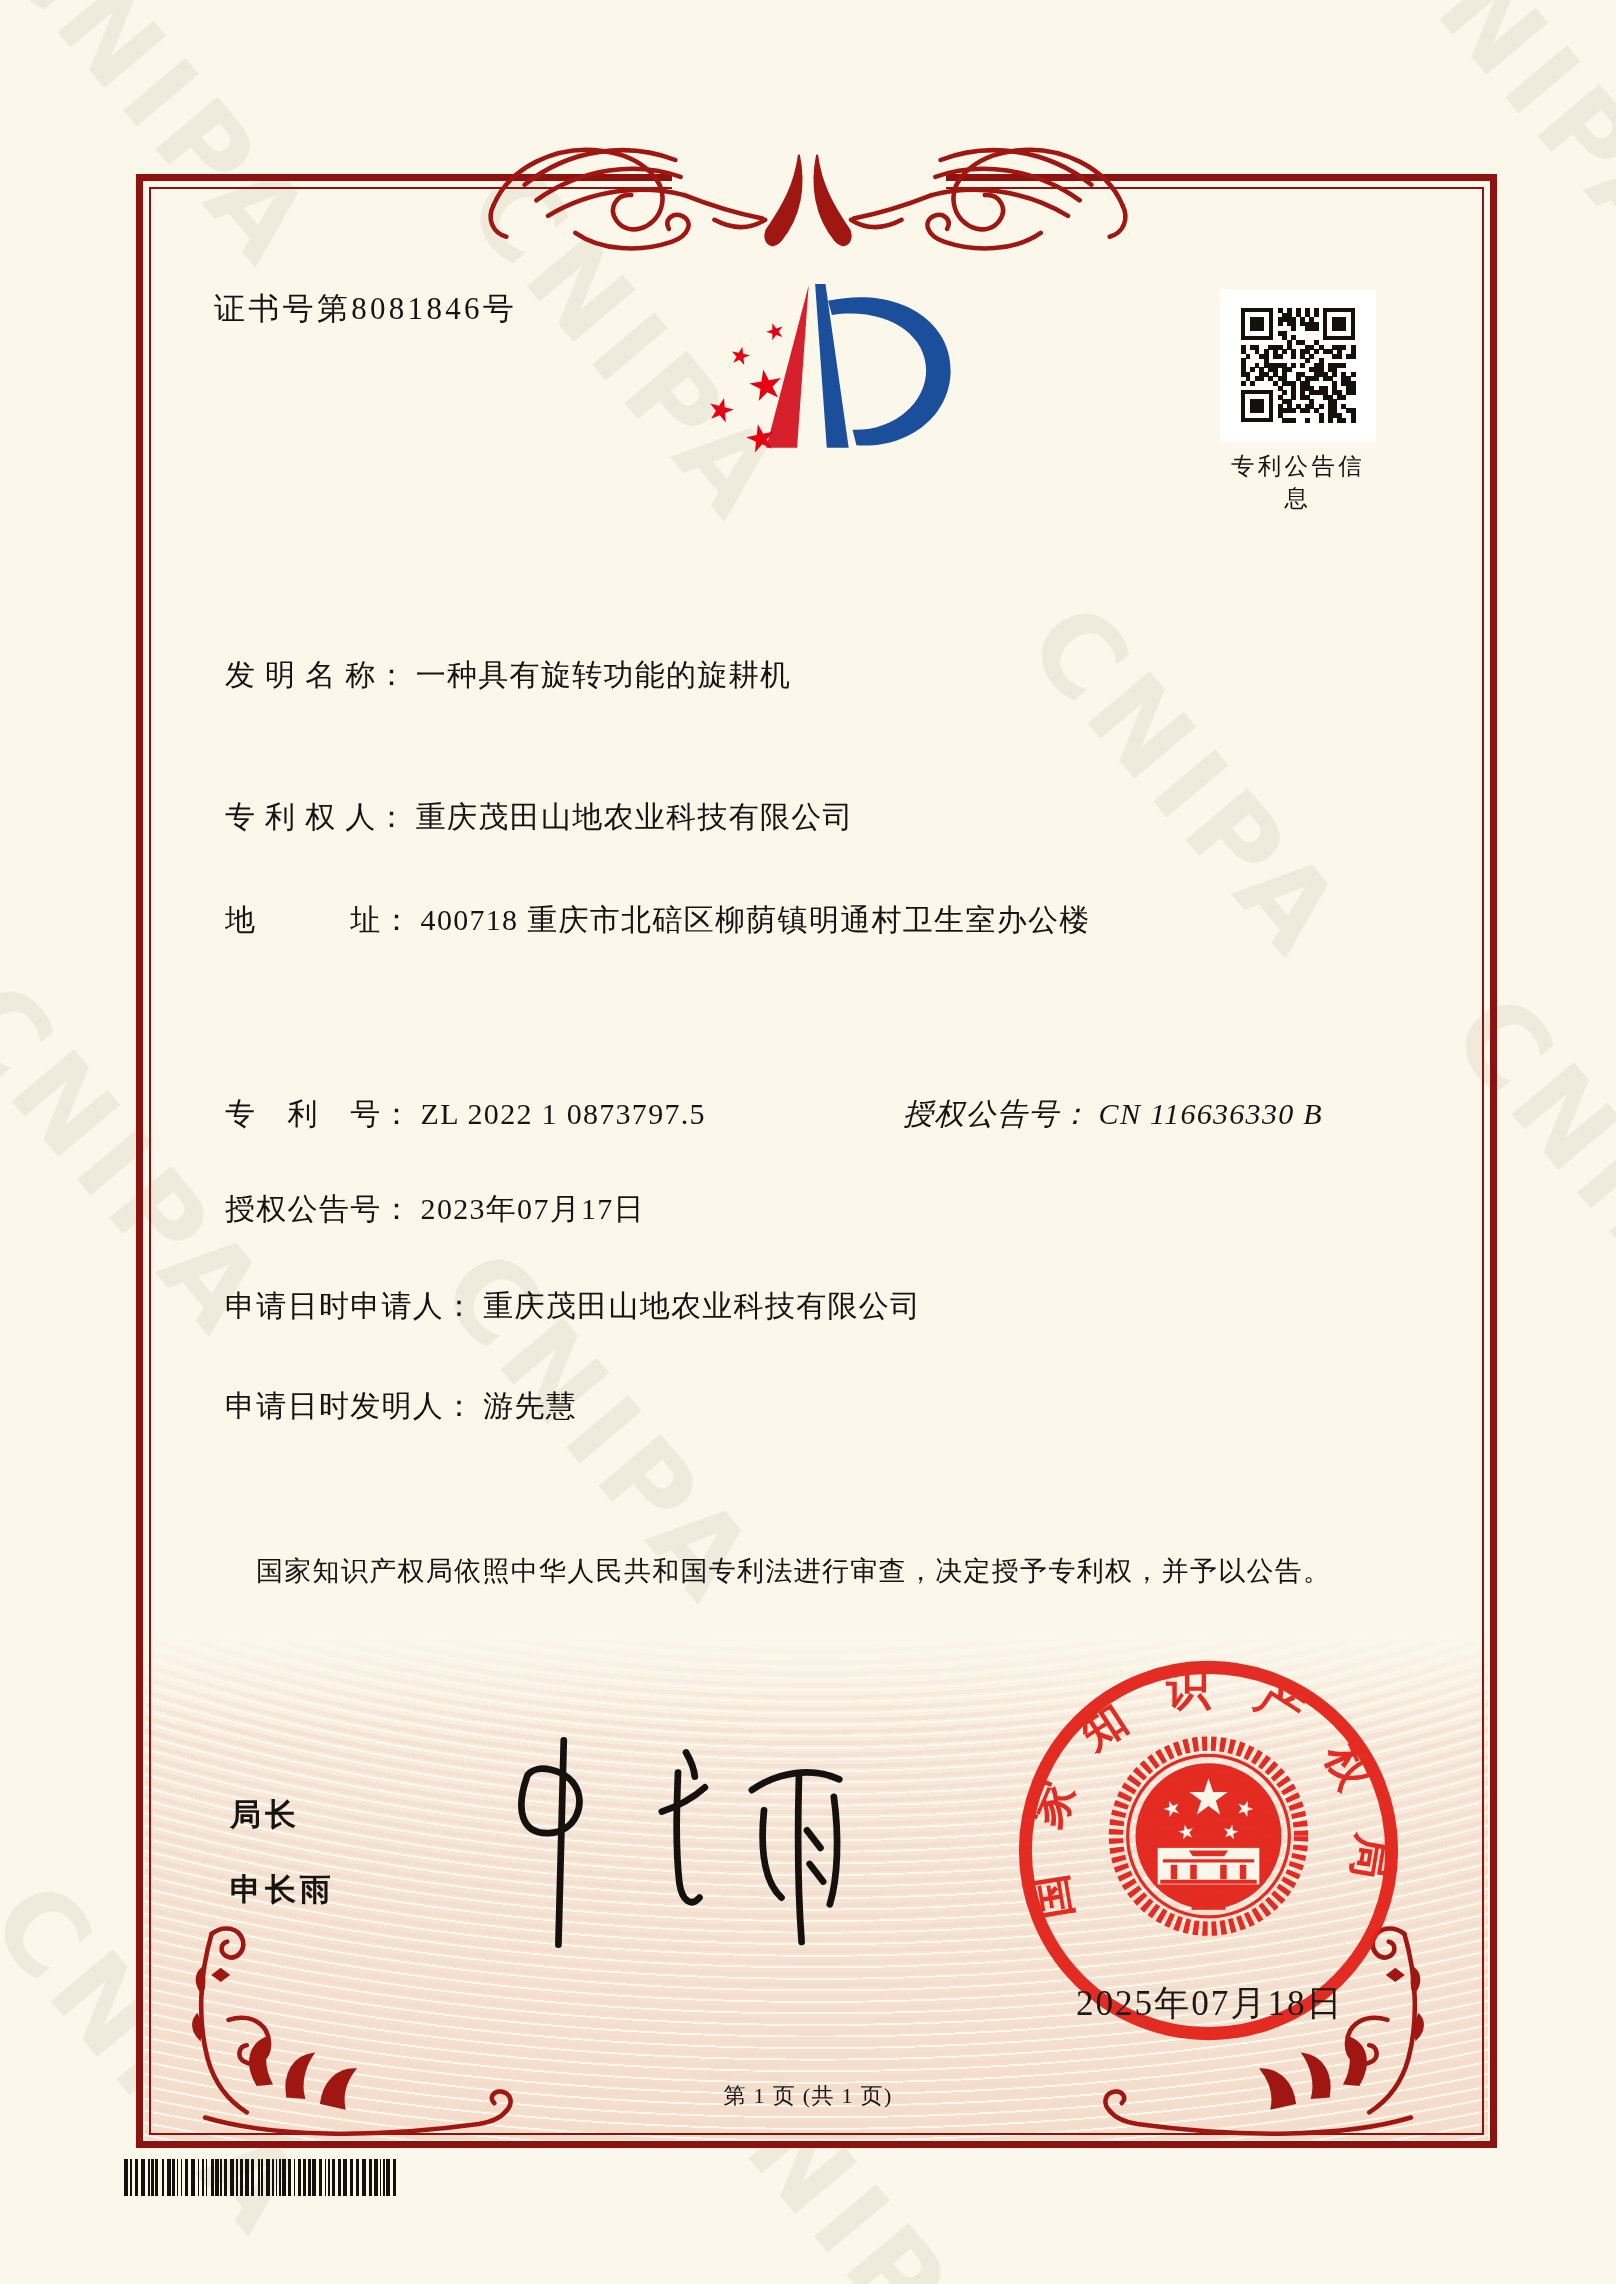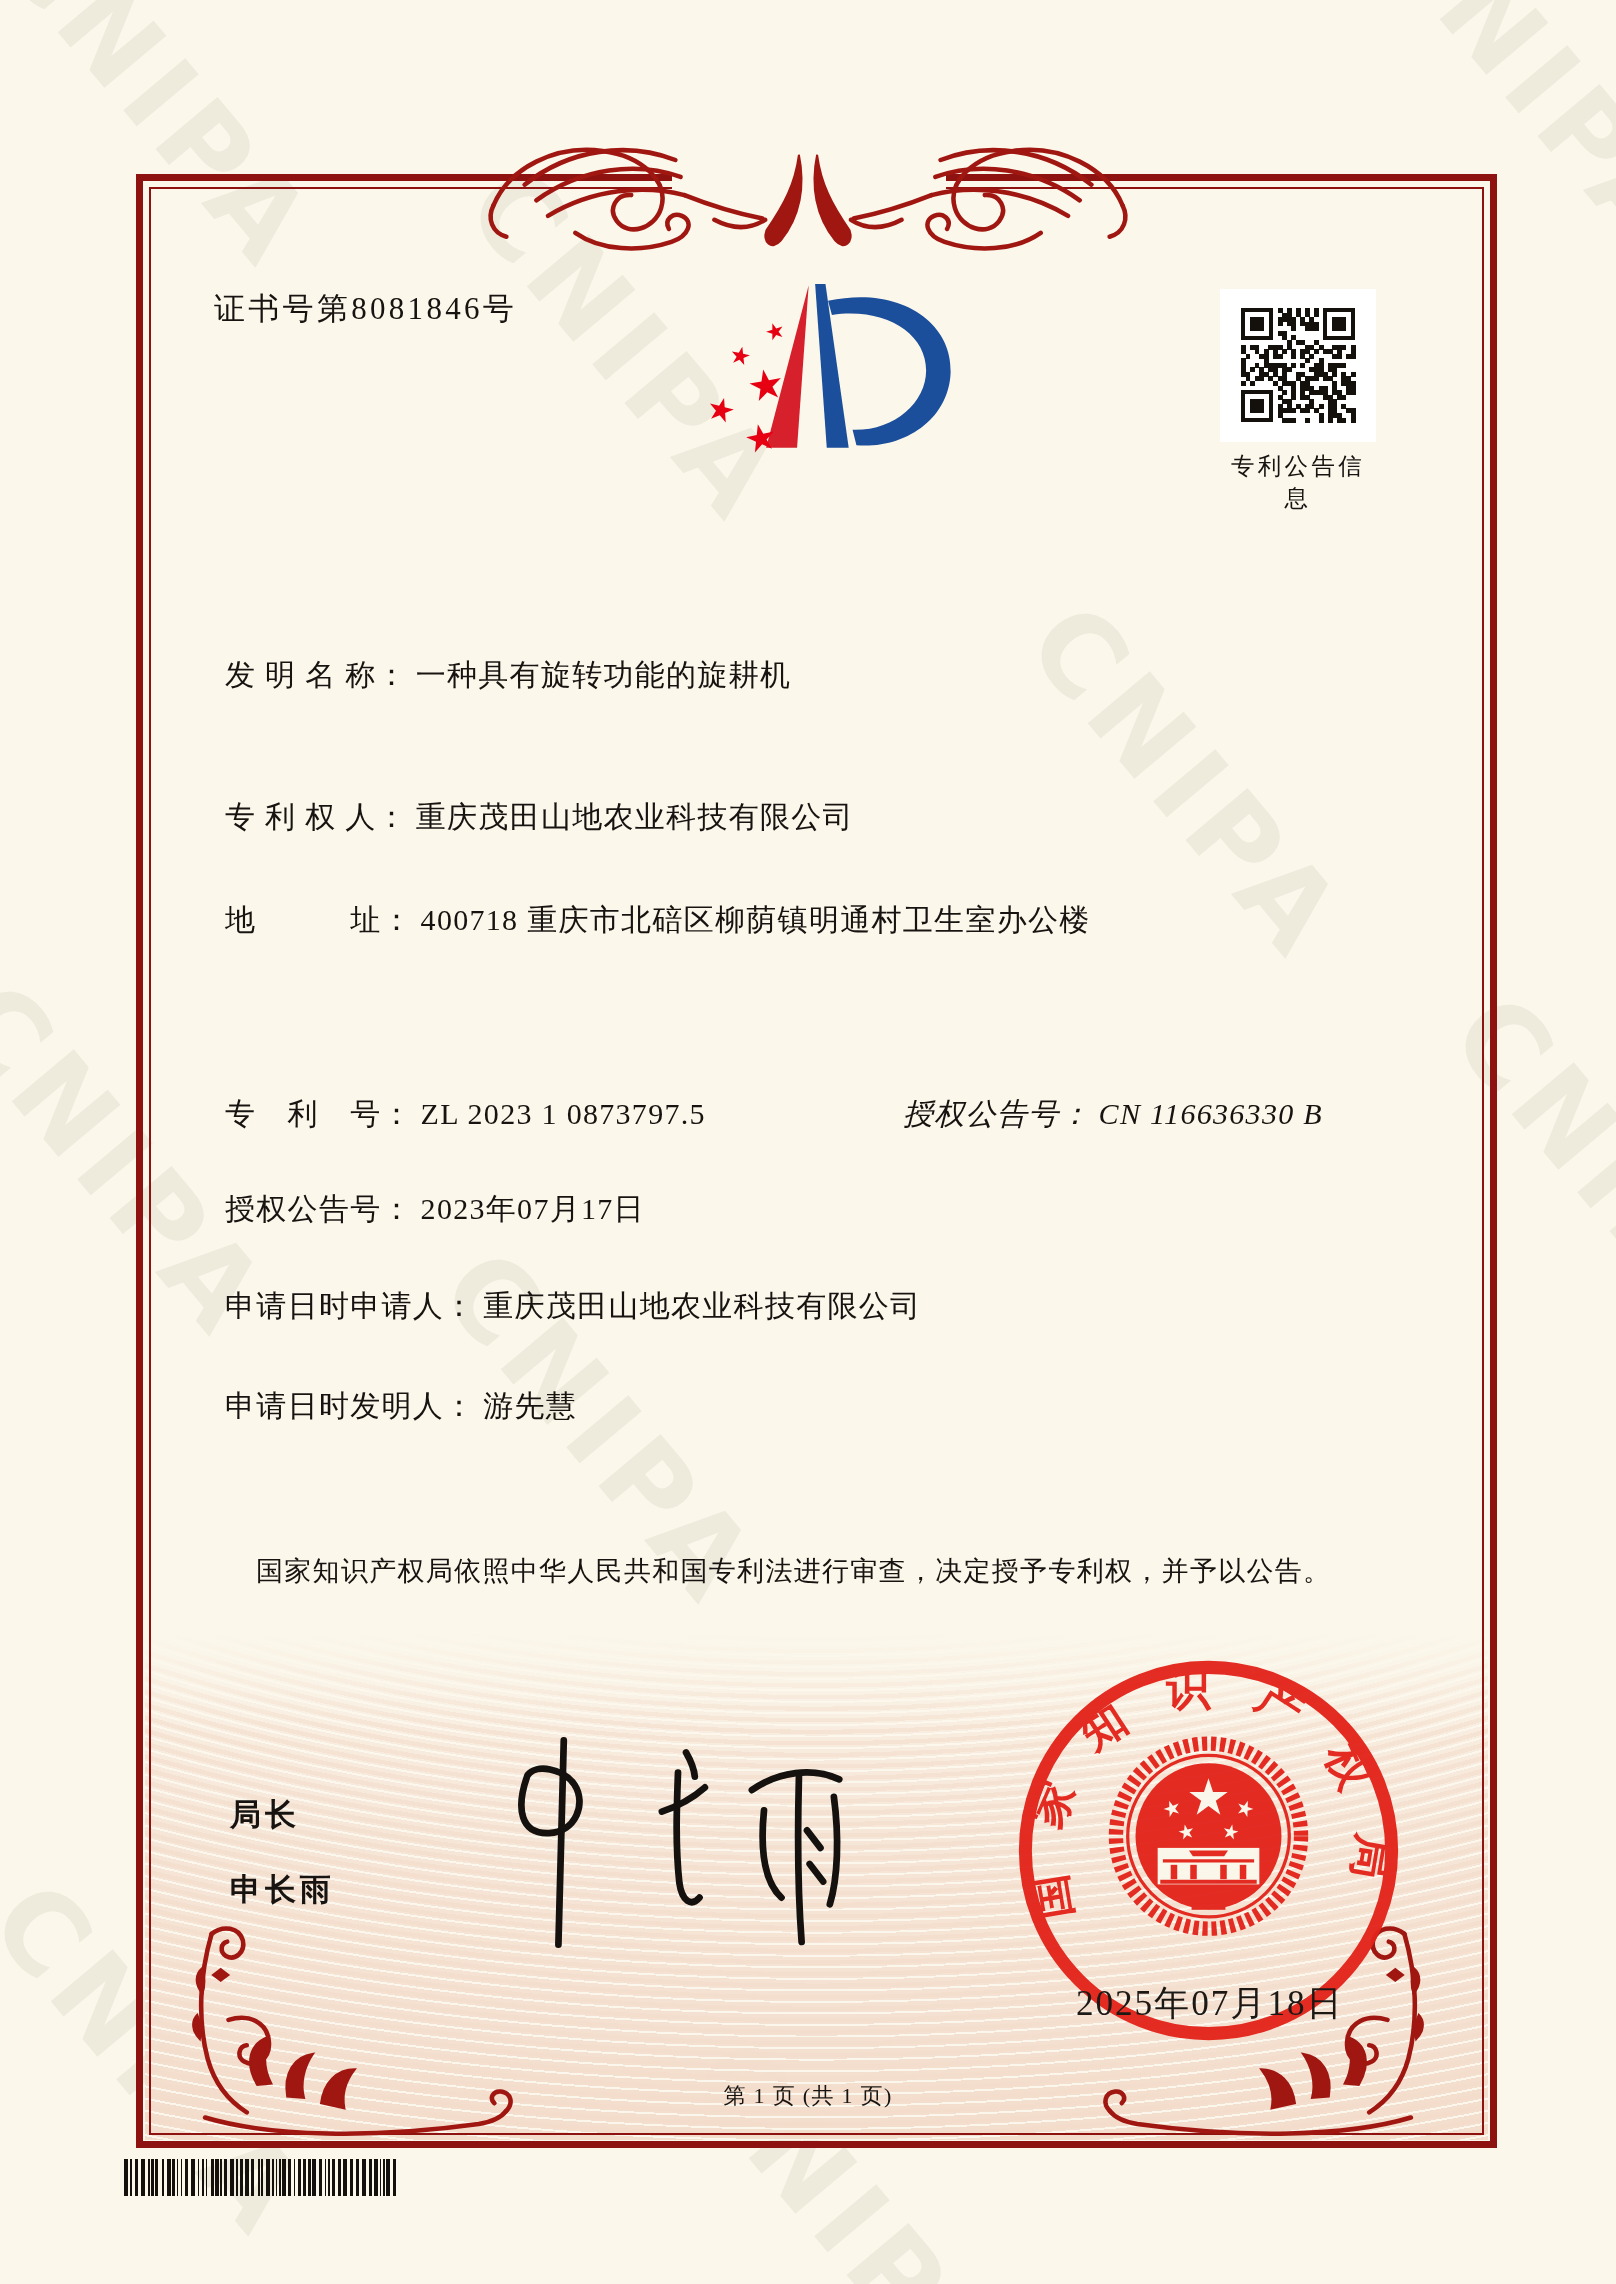--- a/index.html
+++ b/index.html
@@ -406,21 +406,21 @@
   <div class="row r2">
     <span class="lbl">专 利 权 人：</span><span class="val">重庆茂田山地农业科技有限公司</span>
   </div>
   <div class="row r1">
     <span class="lbl">发 明 名 称：</span><span class="val">一种具有旋转功能的旋耕机</span>
   </div>
   <div class="row r3">
     <span class="lbl">地　　　址：</span><span class="val">400718 重庆市北碚区柳荫镇明通村卫生室办公楼</span>
   </div>
   <div class="row r5">
-    <span class="lbl">专　利　号：</span><span class="val">ZL 2023 1 0873797.5</span>
+    <span class="lbl">专　利　号：</span><span class="val">ZL 2022 1 0873797.5</span>
     <span class="col2">
       <span class="lbl">授权公告号：</span><span class="val">CN 116636330 B</span>
     </span>
   </div>
   <div class="row r6">
     <span class="lbl">授权公告号：</span><span class="val">2023年07月17日</span>
   </div>
   <div class="row r7">
     <span class="lbl">申请日时申请人：</span><span class="val">重庆茂田山地农业科技有限公司</span>
   </div>

